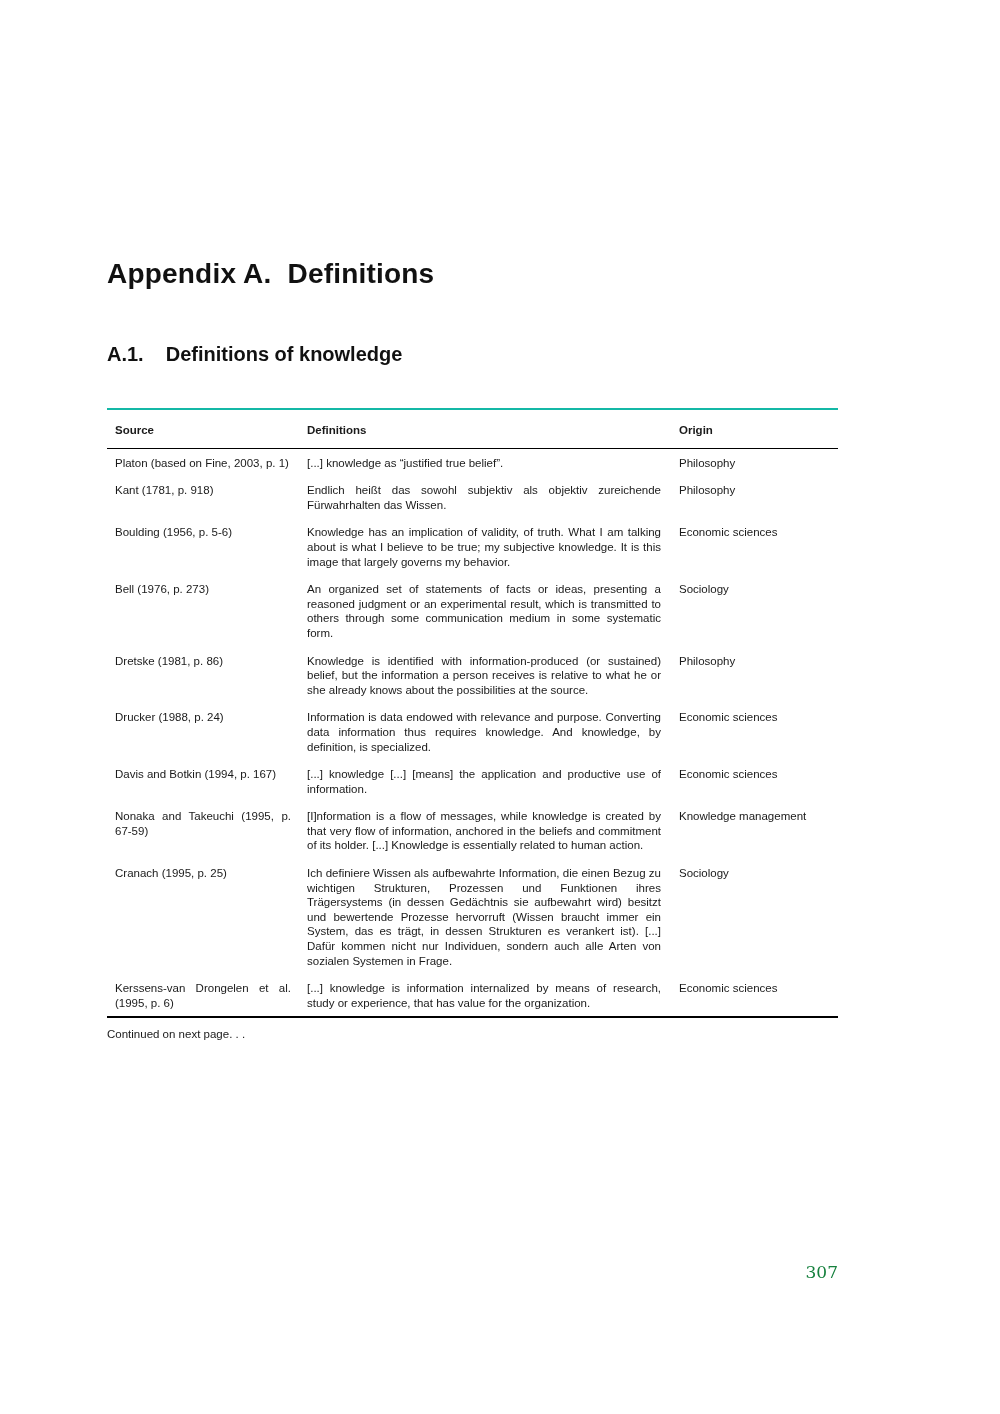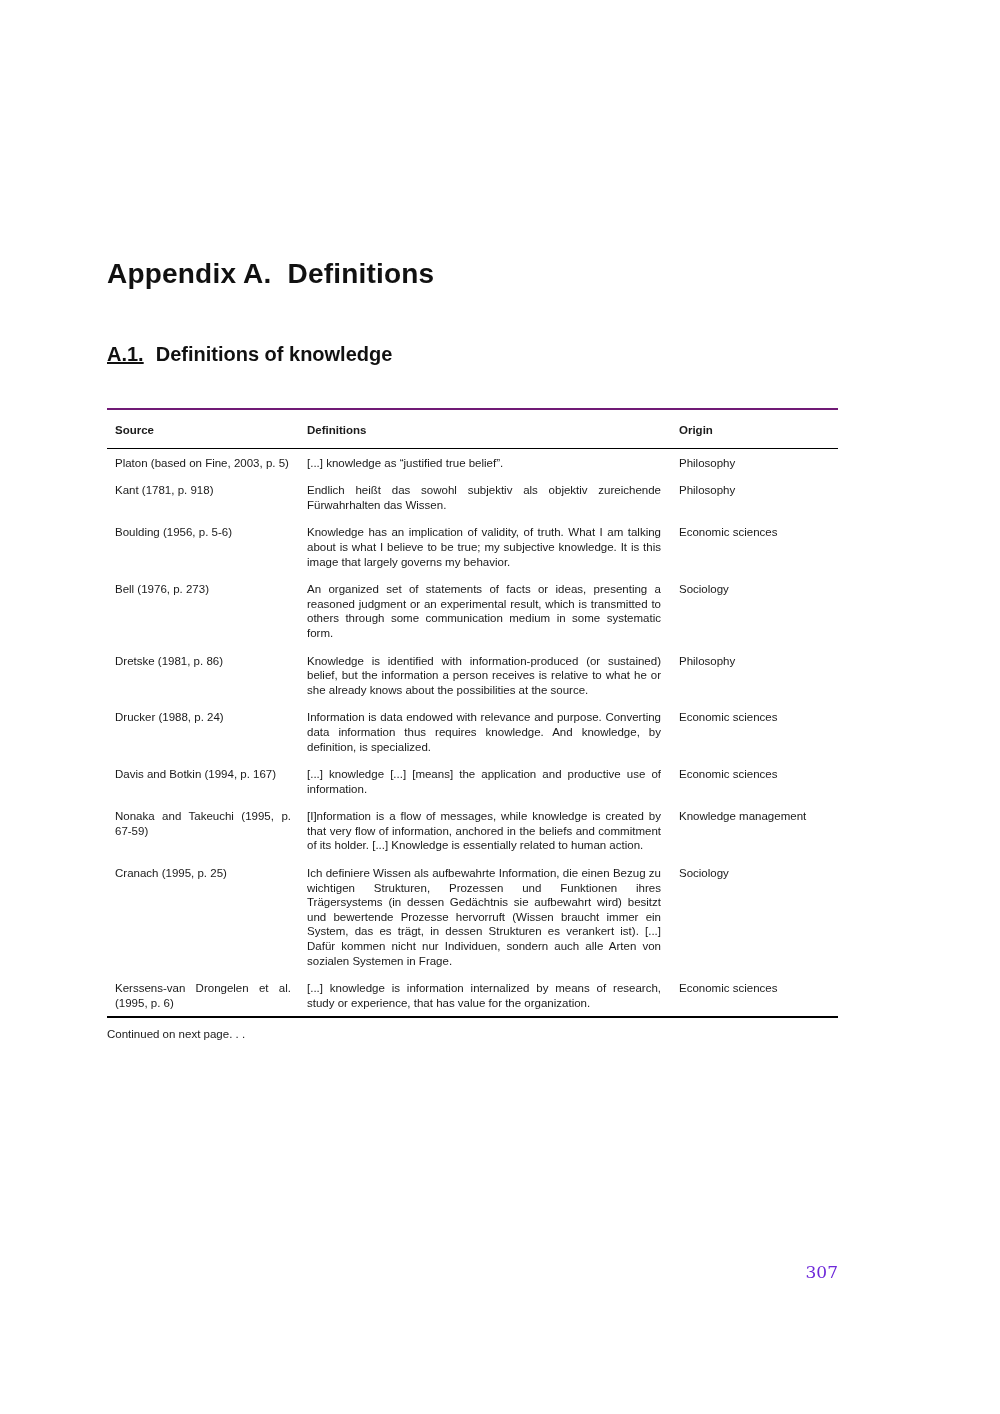--- a/index.html
+++ b/index.html
@@ -28,33 +28,33 @@
   .appendix-title .num { margin-right: 16px; }
   .section-title {
     position: absolute;
     left: 107px;
     top: 343px;
     font-size: 20px;
     font-weight: 700;
     color: #111;
     white-space: nowrap;
   }
-  .section-title .num { margin-right: 12px; text-decoration: underline; }
+  .section-title .num { margin-right: 22px; }
 
   .table-wrap {
     position: absolute;
     left: 107px;
     top: 408px;
     width: 731px;
   }
   table.def-table {
     width: 731px;
     border-collapse: collapse;
     table-layout: fixed;
-    border-top: 2px solid #701a75;
+    border-top: 2px solid #14b8a6;
     border-bottom: 2px solid #000;
     font-size: 11.5px;
     line-height: 1.27;
     color: #1a1a1a;
   }
   col.c-source { width: 200px; }
   col.c-def    { width: 372px; }
   col.c-origin { width: 159px; }
 
   .def-table th {
@@ -88,21 +88,21 @@
     color: #1a1a1a;
   }
   .page-number {
     position: absolute;
     left: 107px;
     top: 1262px;
     width: 731px;
     text-align: right;
     font-family: "DejaVu Serif", serif;
     font-size: 17px;
-    color: #6d28d9;
+    color: #15803d;
   }
 </style>
 </head>
 <body>
 
 <div class="appendix-title">
   <span class="num">Appendix A.</span><span>Definitions</span>
 </div>
 
 <div class="section-title">
@@ -118,21 +118,21 @@
     </colgroup>
     <thead>
       <tr>
         <th class="h-source">Source</th>
         <th class="h-def">Definitions</th>
         <th class="h-origin">Origin</th>
       </tr>
     </thead>
     <tbody>
       <tr>
-        <td class="cell-source">Platon (based on Fine, 2003, p. 5)</td>
+        <td class="cell-source">Platon (based on Fine, 2003, p. 1)</td>
         <td class="cell-def">[...] knowledge as “justified true belief”.</td>
         <td class="cell-origin">Philosophy</td>
       </tr>
       <tr>
         <td class="cell-source">Kant (1781, p. 918)</td>
         <td class="cell-def">Endlich heißt das sowohl subjektiv als objektiv zureichende Fürwahrhalten das Wissen.</td>
         <td class="cell-origin">Philosophy</td>
       </tr>
       <tr>
         <td class="cell-source">Boulding (1956, p. 5-6)</td>

